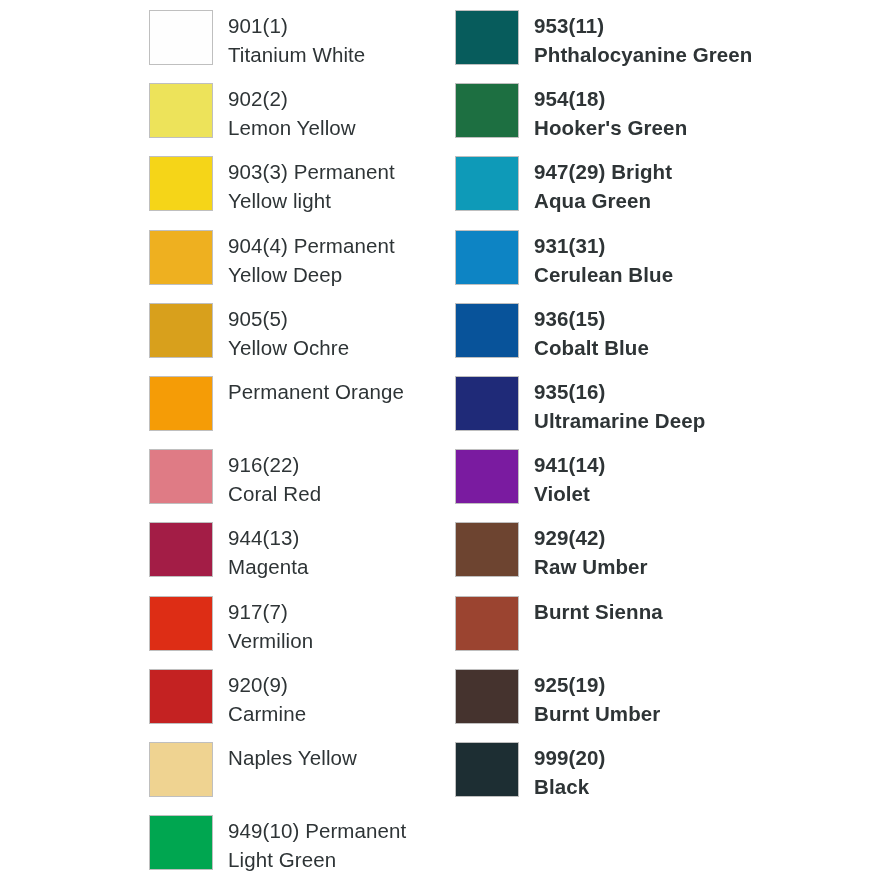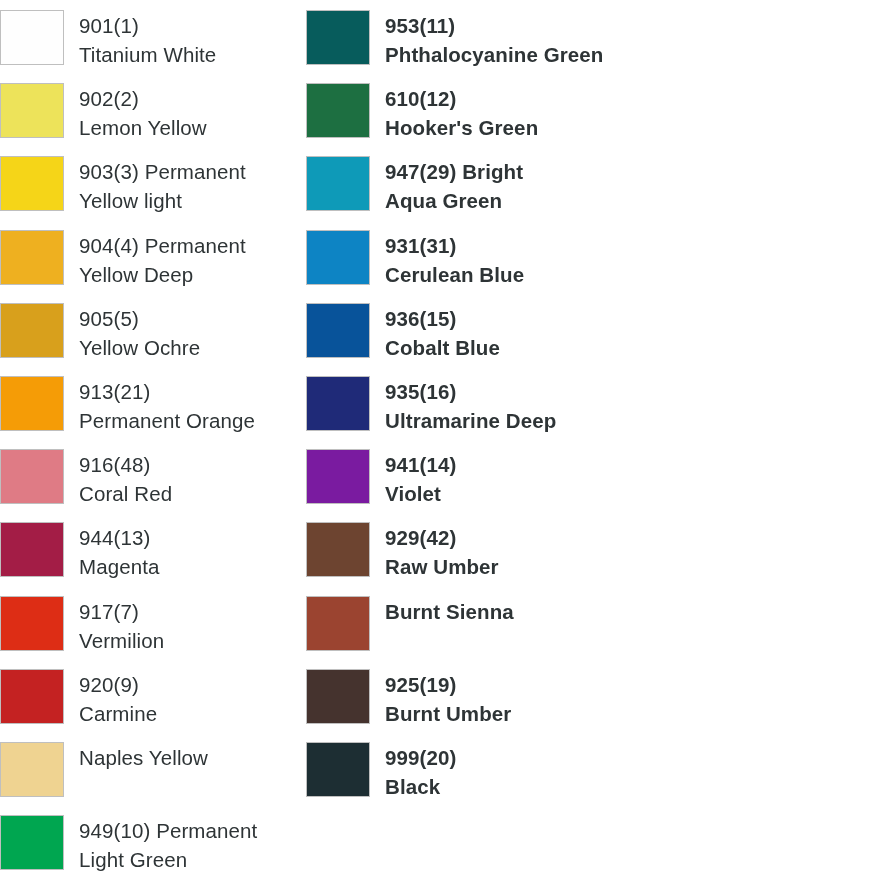--- a/index.html
+++ b/index.html
@@ -18,20 +18,21 @@
     position: relative;
     width: 896px;
     height: 896px;
     box-sizing: border-box;
     padding: 10px 0 0 0;
   }
   .columns {
     display: flex;
     flex-direction: row;
     align-items: flex-start;
+    padding-left: 149px;
   }
   .swatch-column {
     display: flex;
     flex-direction: column;
   }
   .swatch-column.left { width: 306px; }
   .swatch-column.right { width: 330px; font-weight: bold; }
 
   .swatch-row {
     display: flex;
@@ -98,28 +99,27 @@
       <div class="swatch-row">
         <div class="swatch-chip" style="background-color: rgb(216, 160, 28);"></div>
         <div class="swatch-labels">
           <div class="swatch-line">905(5)</div>
           <div class="swatch-line">Yellow Ochre</div>
         </div>
       </div>
       <div class="swatch-row">
         <div class="swatch-chip" style="background-color: rgb(245, 156, 6);"></div>
         <div class="swatch-labels">
-          <div class="swatch-line">913(21)</div>
           <div class="swatch-line">Permanent Orange</div>
         </div>
       </div>
       <div class="swatch-row">
         <div class="swatch-chip" style="background-color: rgb(223, 123, 133);"></div>
         <div class="swatch-labels">
-          <div class="swatch-line">916(48)</div>
+          <div class="swatch-line">916(22)</div>
           <div class="swatch-line">Coral Red</div>
         </div>
       </div>
       <div class="swatch-row">
         <div class="swatch-chip" style="background-color: rgb(163, 29, 70);"></div>
         <div class="swatch-labels">
           <div class="swatch-line">944(13)</div>
           <div class="swatch-line">Magenta</div>
         </div>
       </div>
@@ -156,21 +156,21 @@
       <div class="swatch-row">
         <div class="swatch-chip" style="background-color: rgb(7, 92, 92);"></div>
         <div class="swatch-labels">
           <div class="swatch-line">953(11)</div>
           <div class="swatch-line">Phthalocyanine Green</div>
         </div>
       </div>
       <div class="swatch-row">
         <div class="swatch-chip" style="background-color: rgb(29, 111, 65);"></div>
         <div class="swatch-labels">
-          <div class="swatch-line">610(12)</div>
+          <div class="swatch-line">954(18)</div>
           <div class="swatch-line">Hooker's Green</div>
         </div>
       </div>
       <div class="swatch-row">
         <div class="swatch-chip" style="background-color: rgb(14, 154, 184);"></div>
         <div class="swatch-labels">
           <div class="swatch-line">947(29) Bright</div>
           <div class="swatch-line">Aqua Green</div>
         </div>
       </div>

